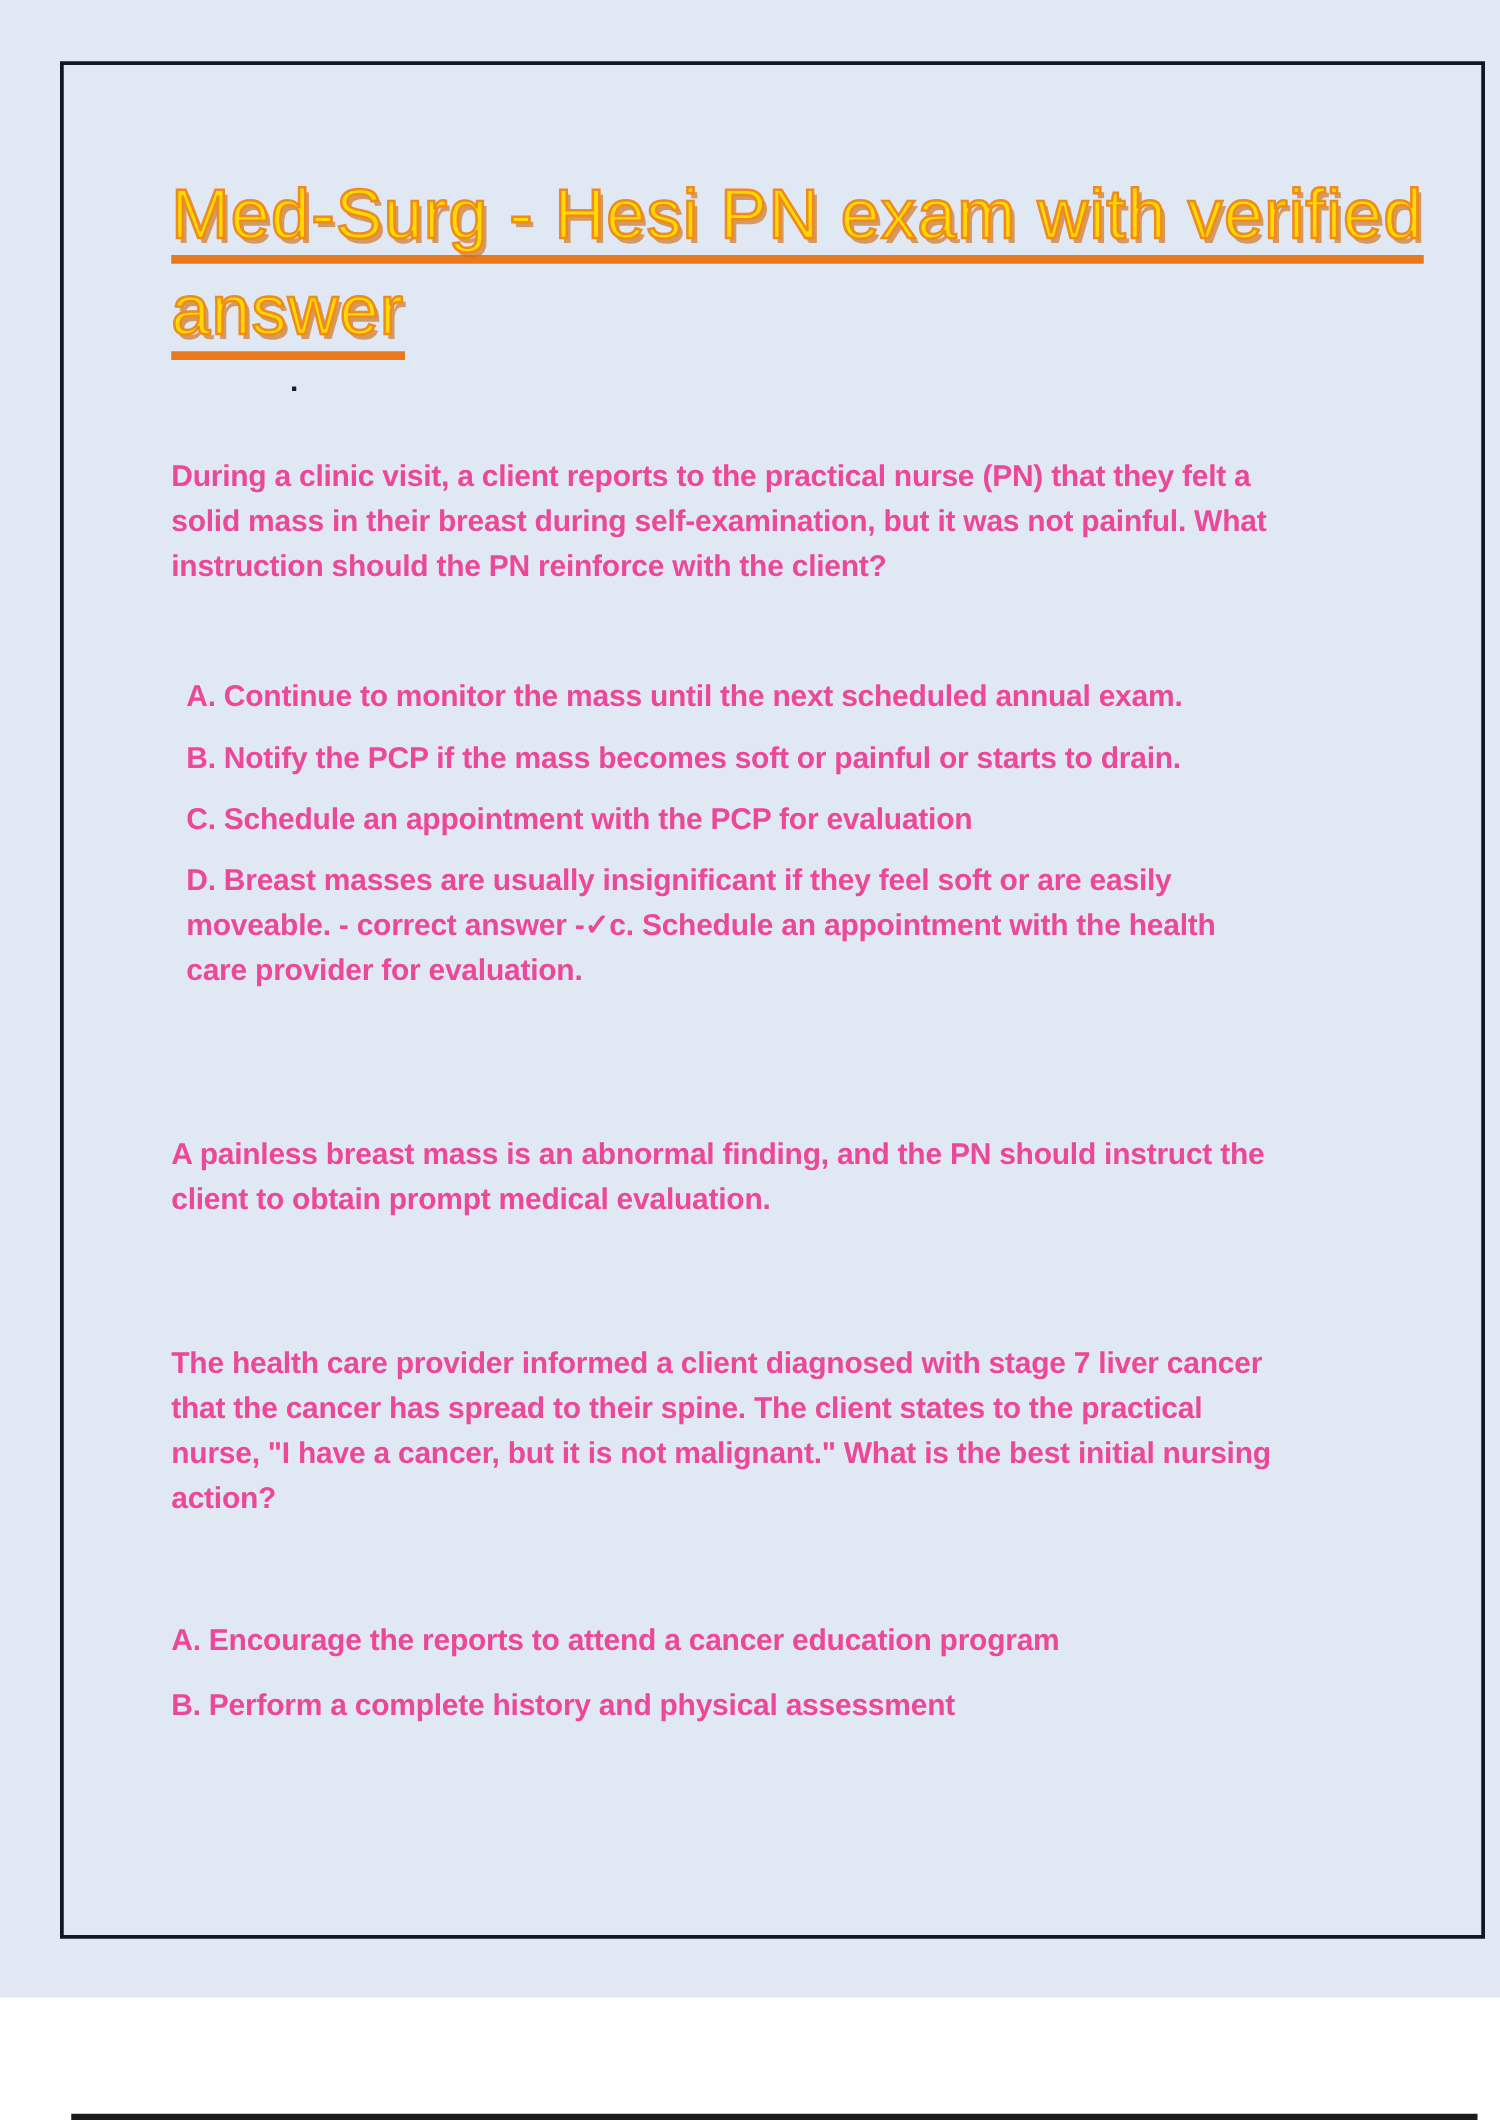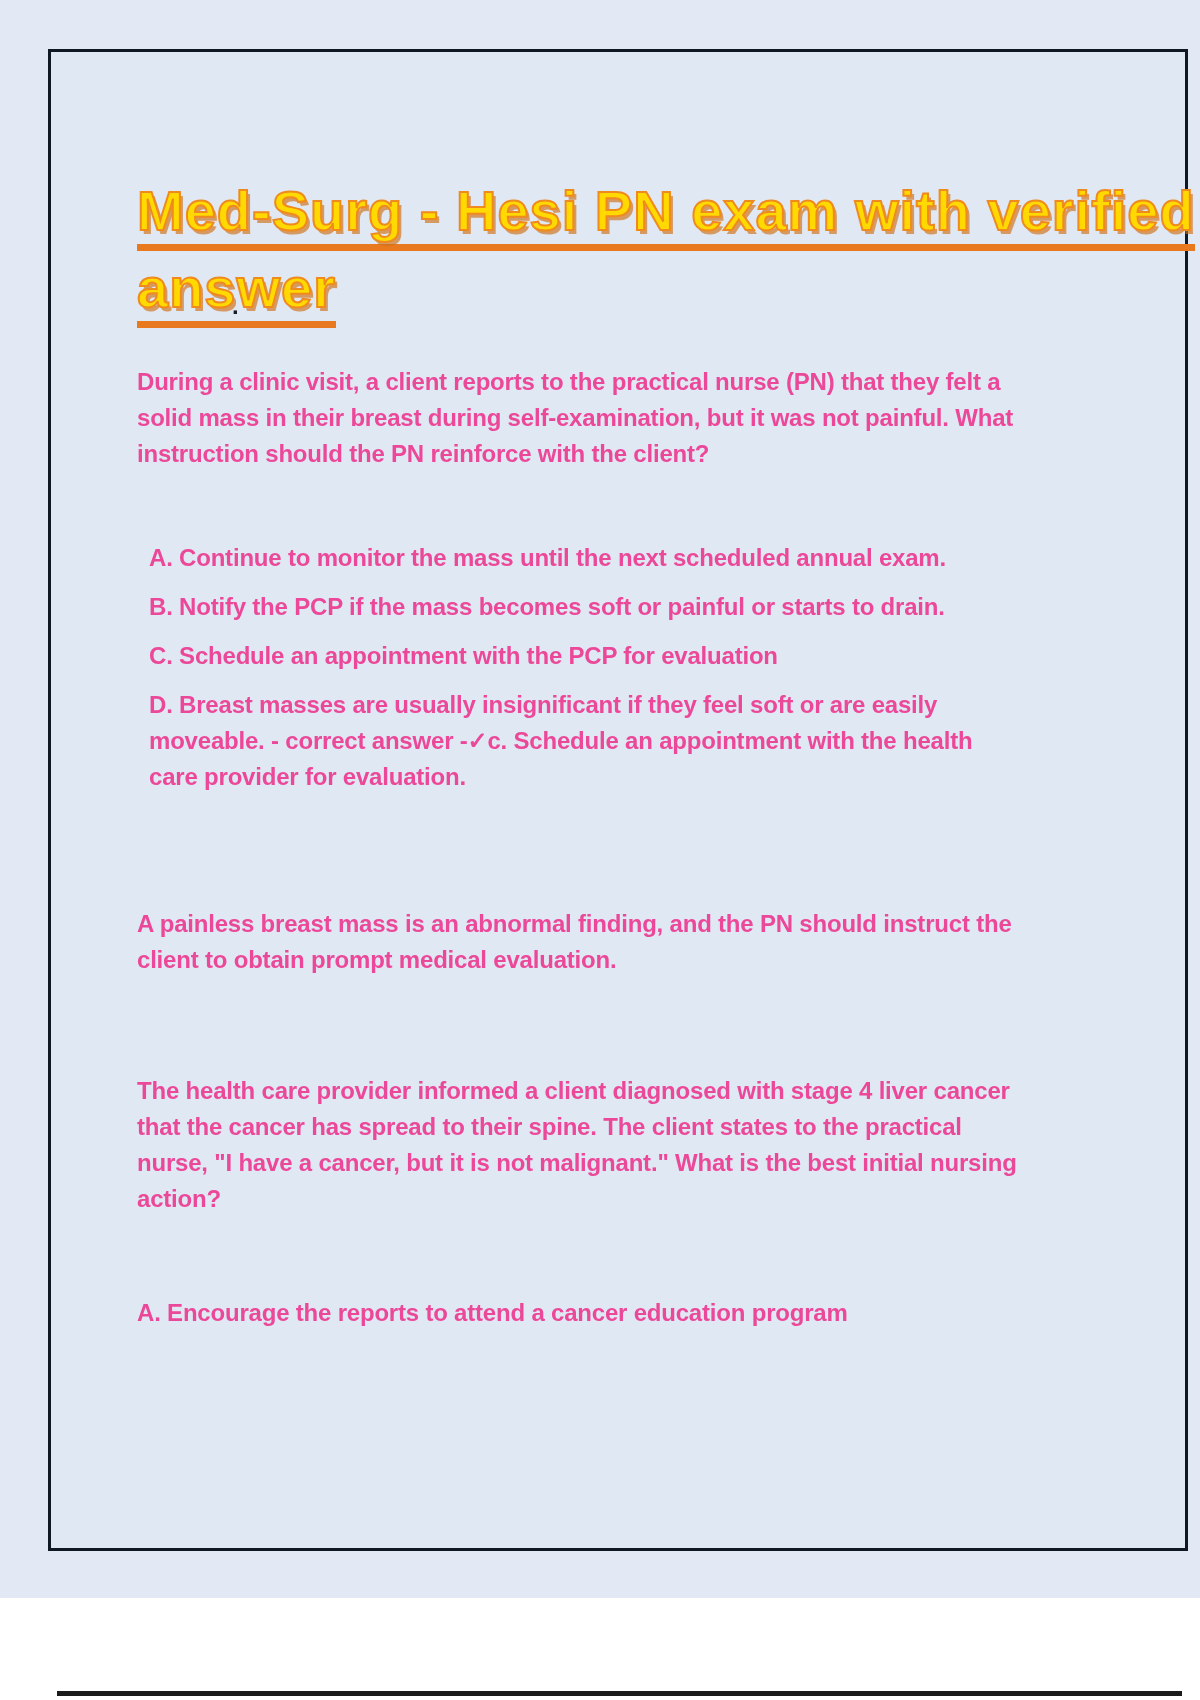--- a/index.html
+++ b/index.html
@@ -40,25 +40,24 @@
     height: 5px;
     background: #1b1b1b;
   }
   .abs { position: absolute; }
 
   
   .doc-title {
     left: 137px; top: 140px;
     width: 1000px;
     font-size: 56px;
-    font-weight: 700;
+    font-weight: 400;
     letter-spacing: 1px;
     line-height: 62px;
     color: #ffd900;
-    margin-top: 40px;
   }
   .title-line {
     display: table;            
     padding-bottom: 2px;
     margin-bottom: 6px;
     border-bottom: 7px solid #e8791f;
     -webkit-text-stroke: 2px #ef8a1e;
     text-shadow: 3px 4px 0 rgba(208, 111, 21, 0.65);
     white-space: nowrap;
   }
@@ -104,19 +103,20 @@
 
 <div class="abs body-text q1-opts">
   <p>A. Continue to monitor the mass until the next scheduled annual exam.</p>
   <p>B. Notify the PCP if the mass becomes soft or painful or starts to drain.</p>
   <p>C. Schedule an appointment with the PCP for evaluation</p>
   <p>D. Breast masses are usually insignificant if they feel soft or are easily moveable. - correct answer -✓c. Schedule an appointment with the health care provider for evaluation.</p>
 </div>
 
 <div class="abs body-text expl">A painless breast mass is an abnormal finding, and the PN should instruct the client to obtain prompt medical evaluation.</div>
 
-<div class="abs body-text q2-stem">The health care provider informed a client diagnosed with stage 4 liver cancer that the cancer has spread to their spine. The client states to the practical nurse, "I have a cancer, but it is not malignant." What is the best initial nursing action?</div>
+<div class="abs body-text q2-stem">The health care provider informed a client diagnosed with stage 7 liver cancer that the cancer has spread to their spine. The client states to the practical nurse, "I have a cancer, but it is not malignant." What is the best initial nursing action?</div>
 
 <div class="abs body-text q2-opts">
   <p>A. Encourage the reports to attend a cancer education program</p>
+  <p>B. Perform a complete history and physical assessment</p>
 </div>
 
 <div class="bottom-rule"></div>
 
 </body></html>

